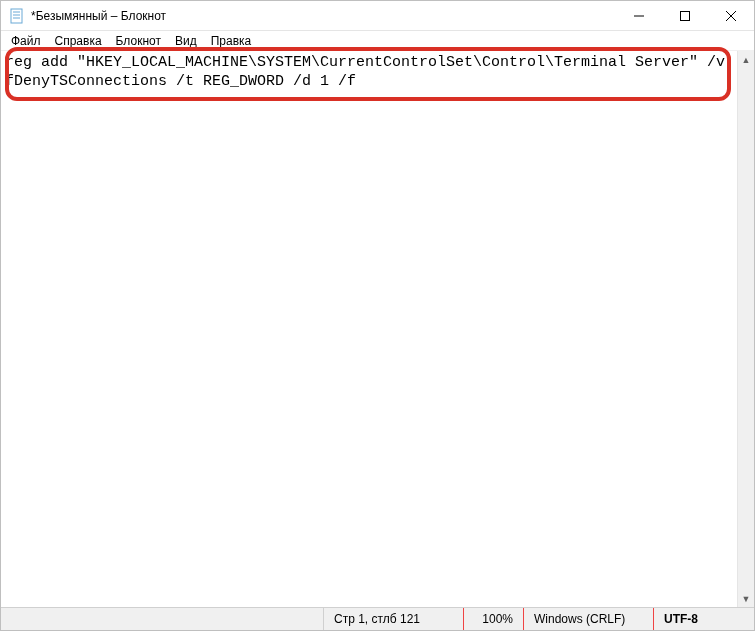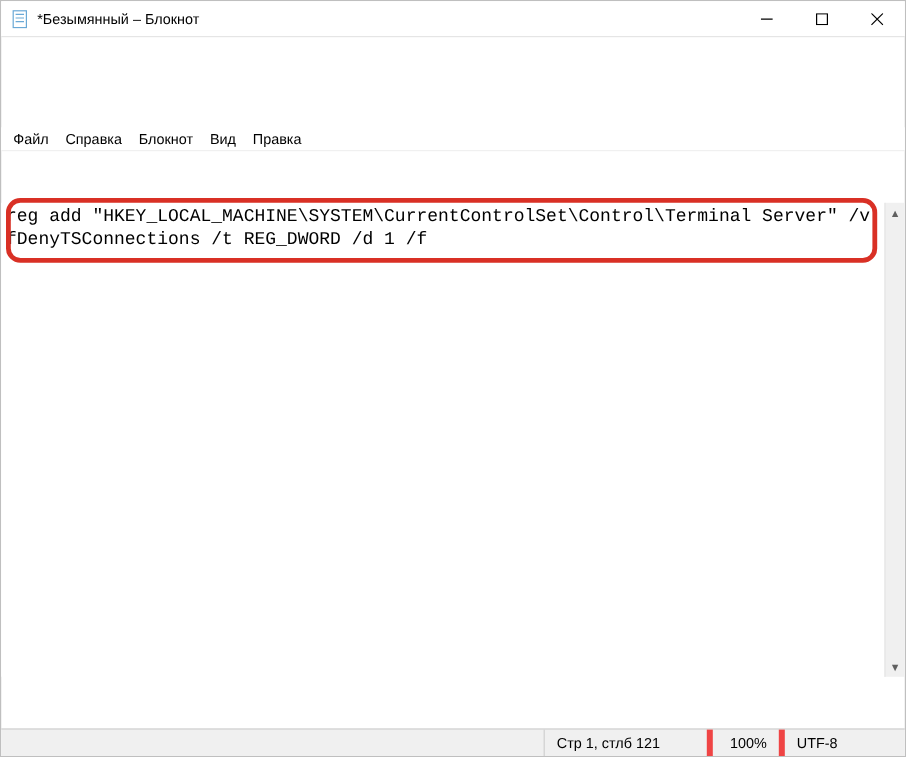--- a/index.html
+++ b/index.html
@@ -1,36 +1,36 @@
 <!DOCTYPE html>
 <html><head>
 <meta charset="utf-8">
 <style>
   * { box-sizing: border-box; margin: 0; padding: 0; }
   html, body { width: 755px; height: 631px; font-family: "Segoe UI", Tahoma, sans-serif; font-size: 12px; overflow: hidden; background: #fff; }
-  .window { width: 755px; height: 631px; border: 1px solid #bfbfbf; display: flex; flex-direction: column; background: #fff; gap: 43px; }
+  .window { width: 755px; height: 631px; border: 1px solid #bfbfbf; display: flex; flex-direction: column; background: #fff; }
   .titlebar { height: 30px; background: #fff; display: flex; align-items: center; border-bottom: 1px solid #e5e5e5; }
   .titlebar .icon { width: 16px; height: 16px; margin: 0 6px 0 8px; display:flex; align-items:center; justify-content:center; }
   .titlebar .title { flex: 1; color: #000; font-size: 12px; }
   .winbtn { width: 46px; height: 30px; display: flex; align-items: center; justify-content: center; color: #000; }
-  .menubar { height: 20px; display: flex; align-items: center; padding: 0 4px; gap: 2px; background: #fff; border-bottom: 1px solid #f0f0f0; margin-top: 32px; }
+  .menubar { height: 20px; display: flex; align-items: center; padding: 0 4px; gap: 2px; background: #fff; border-bottom: 1px solid #f0f0f0; }
   .menuitem { padding: 1px 6px; color: #000; font-size: 12px; }
   .content-wrap { flex: 1; position: relative; display: flex; }
   .textarea { flex: 1; border: none; outline: none; resize: none; font-family: Consolas, "Courier New", monospace; font-size: 15px; line-height: 19px; padding: 2px 4px; white-space: pre-wrap; word-break: break-all; color: #000; }
   .scrollv { width: 17px; background: #f0f0f0; border-left: 1px solid #e5e5e5; position: relative; }
   .scrollv .up, .scrollv .down { height: 17px; width: 100%; display:flex; align-items:center; justify-content:center; color:#606060; font-size:9px; }
   .scrollv .down { position:absolute; bottom:0; }
   .highlight { position: absolute; border: 4px solid #d93025; border-radius: 12px; pointer-events: none; }
   .statusbar { height: 23px; background: #f0f0f0; border-top: 1px solid #d0d0d0; display: flex; align-items: stretch; font-size: 12px; color: #000; }
   .statusbar .spacer { flex: 1; border-right: 1px solid #d0d0d0; }
-  .statusbar .cell { padding: 0 10px; display:flex; align-items:center; border-right: 5px solid #ef4444; }
+  .statusbar .cell { padding: 0 10px; display:flex; align-items:center; border-right: 1px solid #ef4444; }
   .statusbar .cell.pos { width: 140px; }
   .statusbar .cell.zoom { width: 60px; justify-content:flex-end;text-align:right; }
   .statusbar .cell.eol { width: 130px; }
-  .statusbar .cell.enc { width: 100px; border-right: none; }
+  .statusbar .cell.enc { width: 100px; border-right: none; font-weight: bold; }
 </style>
 </head>
 <body>
 
 <div class="window">
   <div class="titlebar">
     <span class="icon">
       <svg width="16" height="16" viewBox="0 0 16 16">
           <rect x="2" y="1" width="11" height="14" fill="#fff" stroke="#6aa9d6"></rect>
           <line x1="4" y1="4" x2="11" y2="4" stroke="#6aa9d6"></line>
@@ -71,15 +71,16 @@
       <div class="up">▲</div>
       <div class="down">▼</div>
     </div>
     <div class="highlight" style="left:4px; top:-4px; width:726px; height:54px;"></div>
   </div>
 
   <div class="statusbar">
     <div class="spacer"></div>
     <div class="cell pos">Стр 1, стлб 121</div>
     <div class="cell zoom">100%</div>
+    <div class="cell eol">Windows (CRLF)</div>
     <div class="cell enc">UTF-8</div>
   </div>
 </div>
 
 </body></html>

